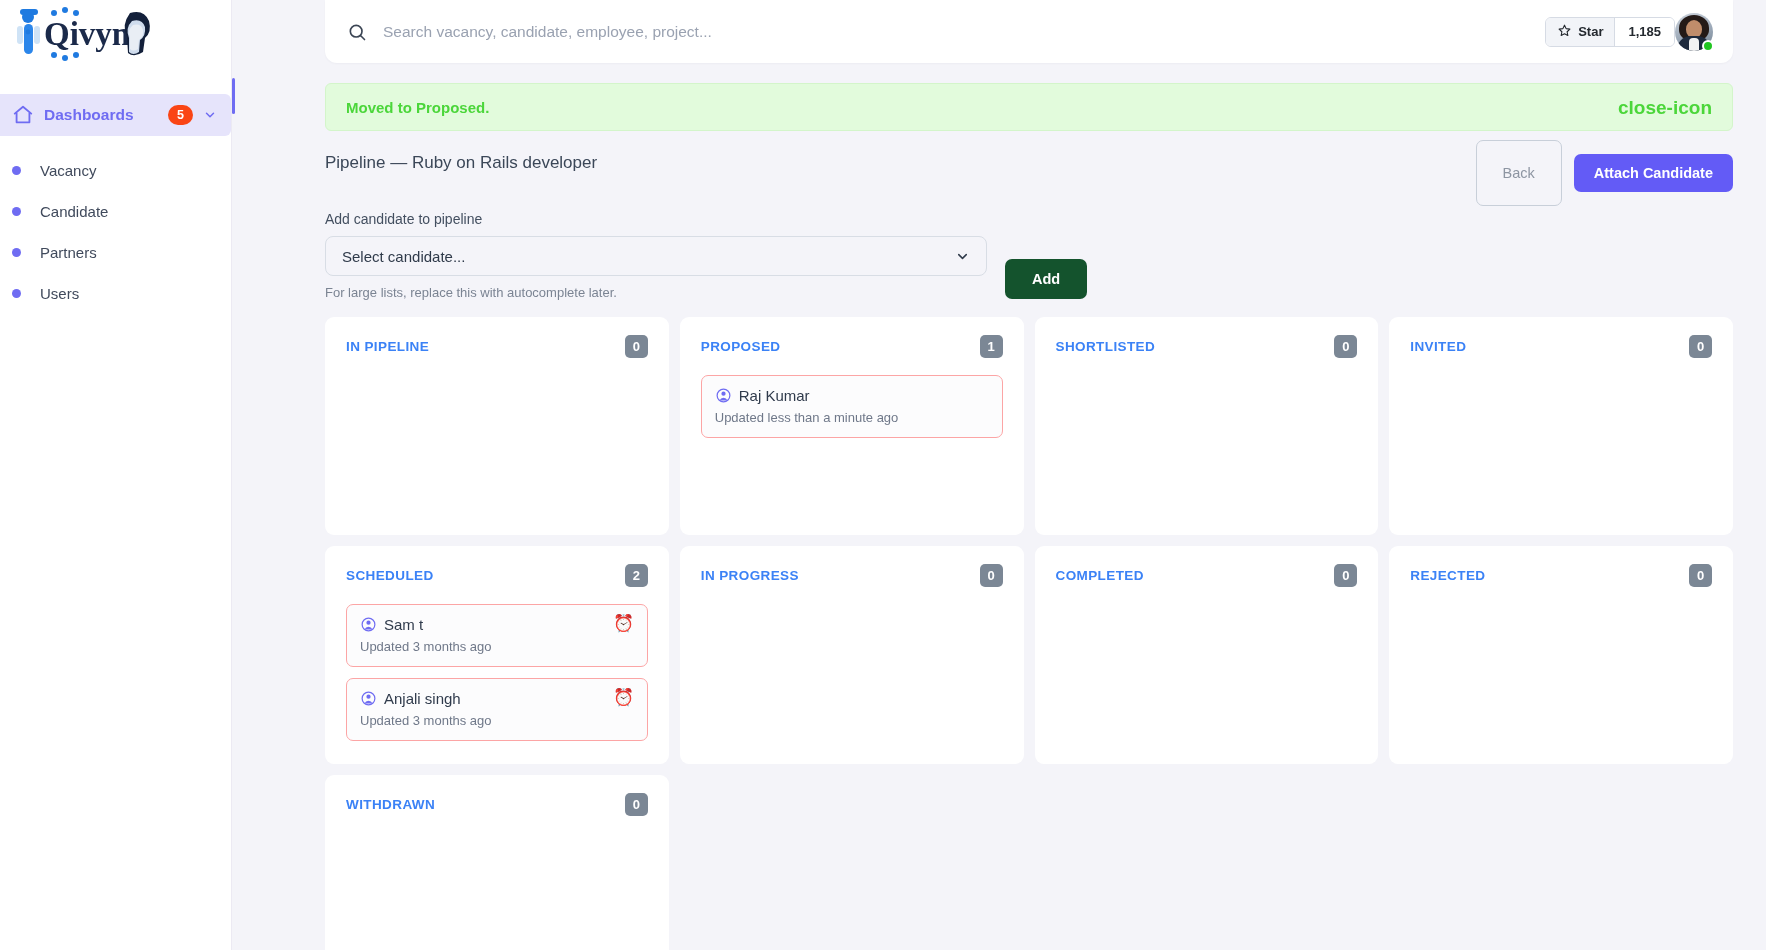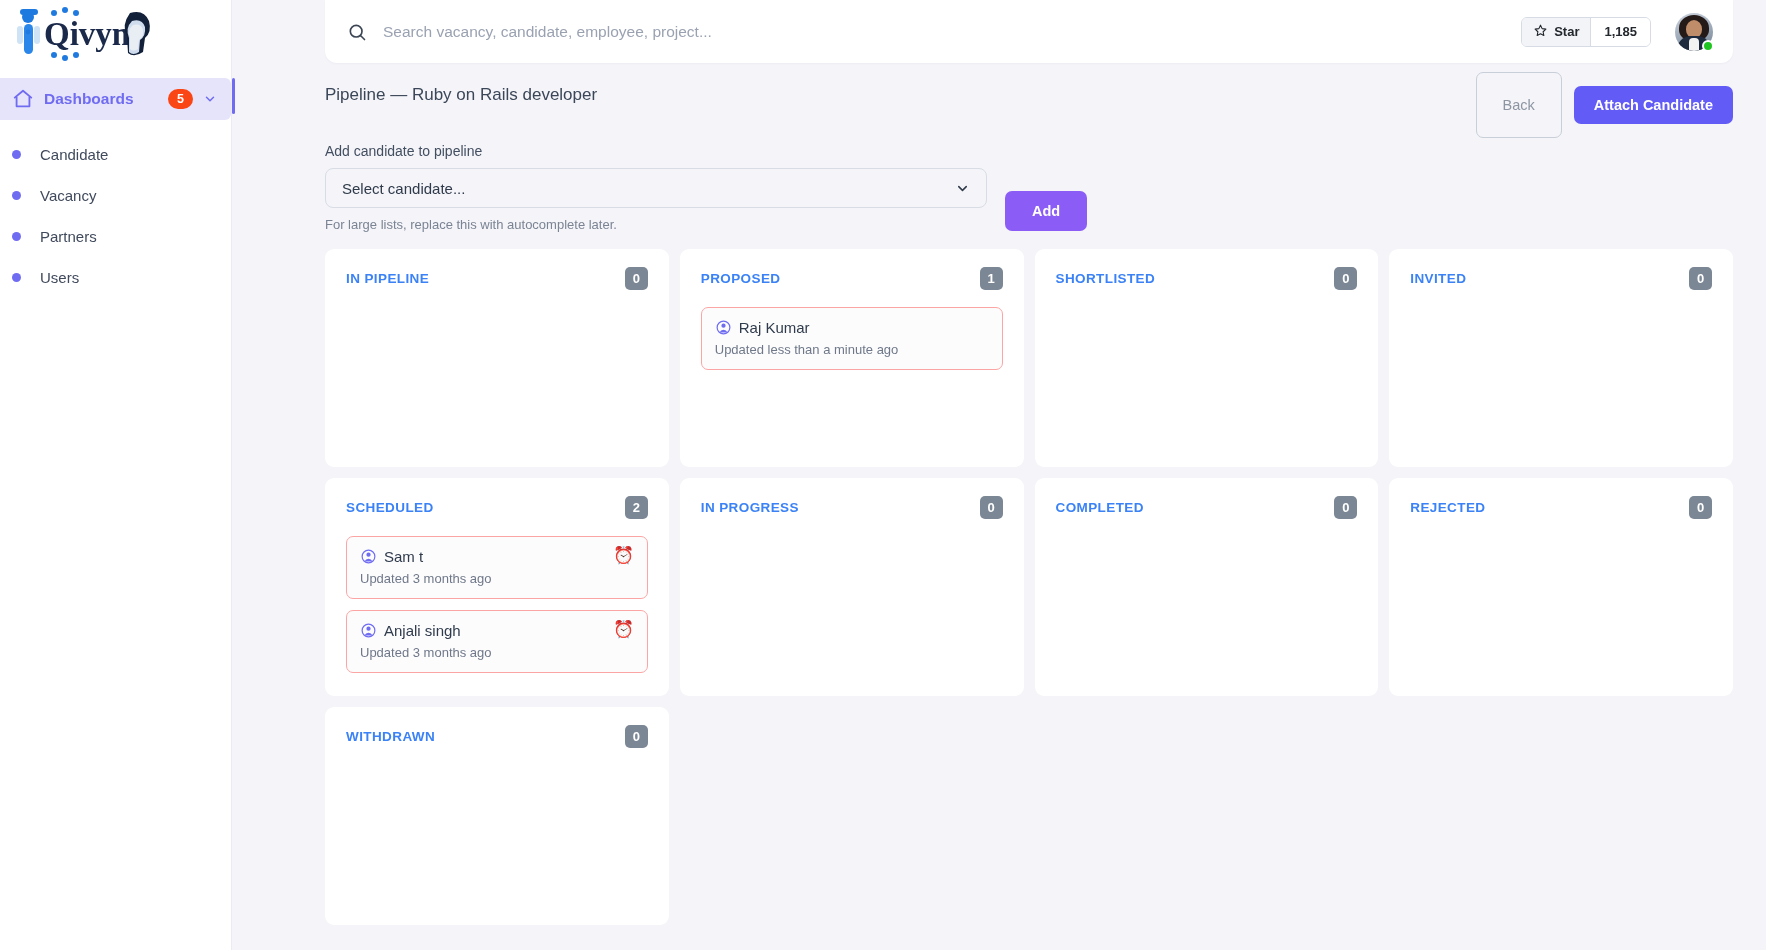--- a/index.html
+++ b/index.html
@@ -16,21 +16,21 @@
     width: 232px; min-width: 232px; height: 950px;
     background: #ffffff;
     border-right: 1px solid #eceaf3;
     position: relative;
     z-index: 5;
   }
   .logo-wrap { height: 68px; display: flex; align-items: center; padding-left: 12px; }
   .logo { display: flex; align-items: center; height: 58px; }
   .logo svg { display: block; }
   .nav-top {
-    margin-top: 10px;
+    margin-top: 26px;
     height: 42px;
     background: #e6e4fb;
     border-radius: 0 6px 6px 0;
     display: flex; align-items: center;
     padding: 0 14px 0 12px;
     position: relative;
     cursor: pointer;
   }
   .nav-top .home-icon { width: 22px; height: 22px; margin-right: 10px; flex: 0 0 auto; }
   .nav-top .label { color: #6f6cf2; font-size: 15.5px; font-weight: 600; flex: 1 1 auto; }
@@ -70,21 +70,21 @@
   .search-icon { width: 20px; height: 20px; color: #3b4554; margin-right: 16px; flex: 0 0 auto; }
   .search-input {
     border: none; outline: none; background: transparent;
     font-family: "Liberation Sans", sans-serif;
     font-size: 15.5px; color: #2c3545; width: 100%;
   }
   .search-input::placeholder { color: #9aa2b1; }
   .star-group {
     display: flex; align-items: center;
     border: 1px solid #d6dbe4; border-radius: 6px; overflow: hidden;
-    height: 30px; margin-right: 24px;
+    height: 30px; margin-right: 0;
   }
   .star-btn {
     display: flex; align-items: center; gap: 6px;
     background: #f2f4f8; height: 100%;
     padding: 0 11px; cursor: pointer;
     border-right: 1px solid #d6dbe4;
   }
   .star-btn svg { width: 15px; height: 15px; color: #24292f; }
   .star-btn span { font-size: 13px; font-weight: 700; color: #24292f; }
   .star-count {
@@ -159,21 +159,21 @@
     width: 662px; height: 40px;
     background: #f4f4f9;
     border: 1px solid #d8dde5; border-radius: 8px;
     display: flex; align-items: center; justify-content: space-between;
     padding: 0 16px; cursor: pointer;
   }
   .select-value { font-size: 15px; color: #2f3a4a; }
   .select-chev { width: 15px; height: 15px; color: #2f3a4a; }
   .hint { margin-top: 9px; font-size: 13px; color: #7b8493; }
   .btn-add {
-    border: none; background: #8b5cf6; color: #fff;
+    border: none; background: #14532d; color: #fff;
     font-size: 14.5px; font-weight: 700;
     border-radius: 7px; padding: 12px 27px; cursor: pointer;
     margin-top: 23px;
     font-family: "Liberation Sans", sans-serif;
   }
 
   
   .board {
     margin-top: 17px;
     display: grid;
@@ -259,25 +259,25 @@
         <svg viewBox="0 0 24 24" fill="none" stroke="#6f6cf2" stroke-width="2.5" stroke-linecap="round" stroke-linejoin="round">
             <path d="M6 9l6 6 6-6"></path>
           </svg>
       </span>
     </div>
     <div class="nav-accent"></div>
 
     <div class="nav-list">
       <div class="nav-item">
         <span class="dot"></span>
-        <span class="label">Candidate</span>
+        <span class="label">Vacancy</span>
       </div>
       <div class="nav-item">
         <span class="dot"></span>
-        <span class="label">Vacancy</span>
+        <span class="label">Candidate</span>
       </div>
       <div class="nav-item">
         <span class="dot"></span>
         <span class="label">Partners</span>
       </div>
       <div class="nav-item">
         <span class="dot"></span>
         <span class="label">Users</span>
       </div>
     </div>
@@ -314,20 +314,24 @@
             <span class="face"></span>
             <span class="body"></span>
             <span class="shirt"></span>
         </div>
         <span class="online-dot"></span>
       </div>
     </header>
 
     <div class="content">
 
+      <div class="alert">
+        <span class="alert-text">Moved to Proposed.</span>
+        <span class="alert-close">close-icon</span>
+      </div>
 
       <div class="page-head">
         <div class="page-title">Pipeline — Ruby on Rails developer</div>
         <div class="head-actions">
           <button class="btn-back">Back</button>
           <button class="btn-attach">Attach Candidate</button>
         </div>
       </div>
 
       <div class="add-label">Add candidate to pipeline</div>

